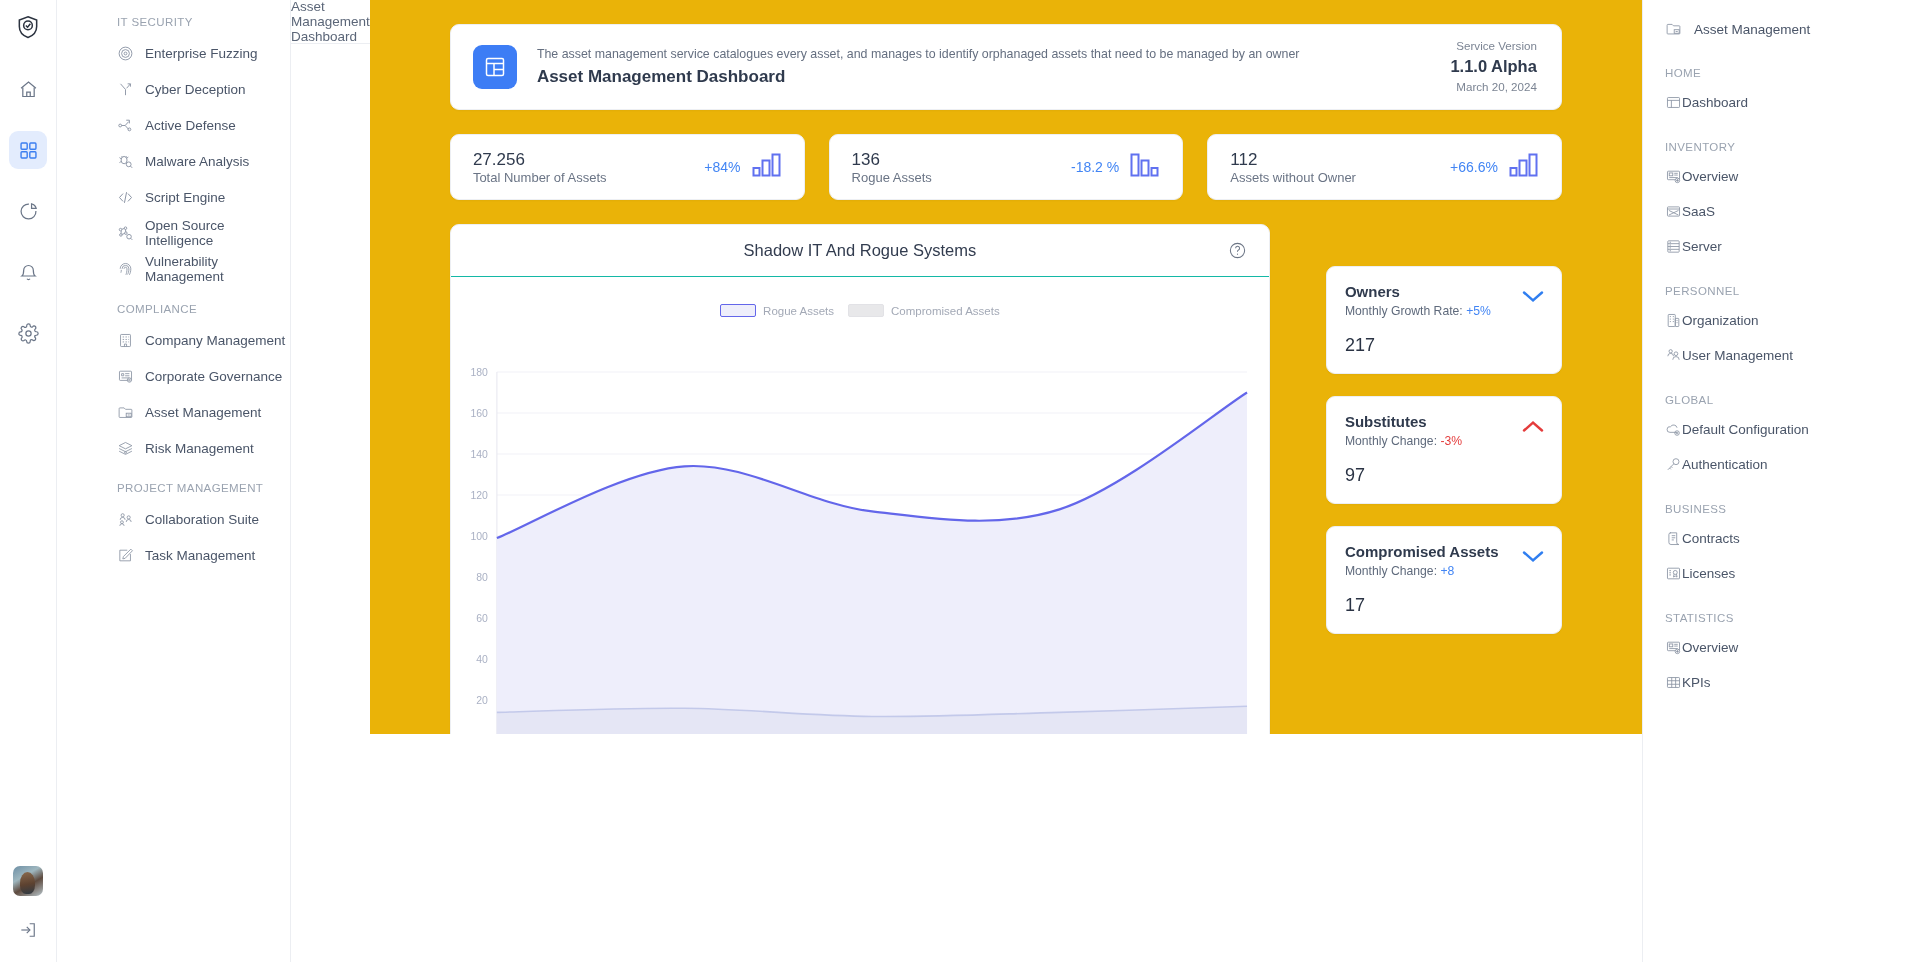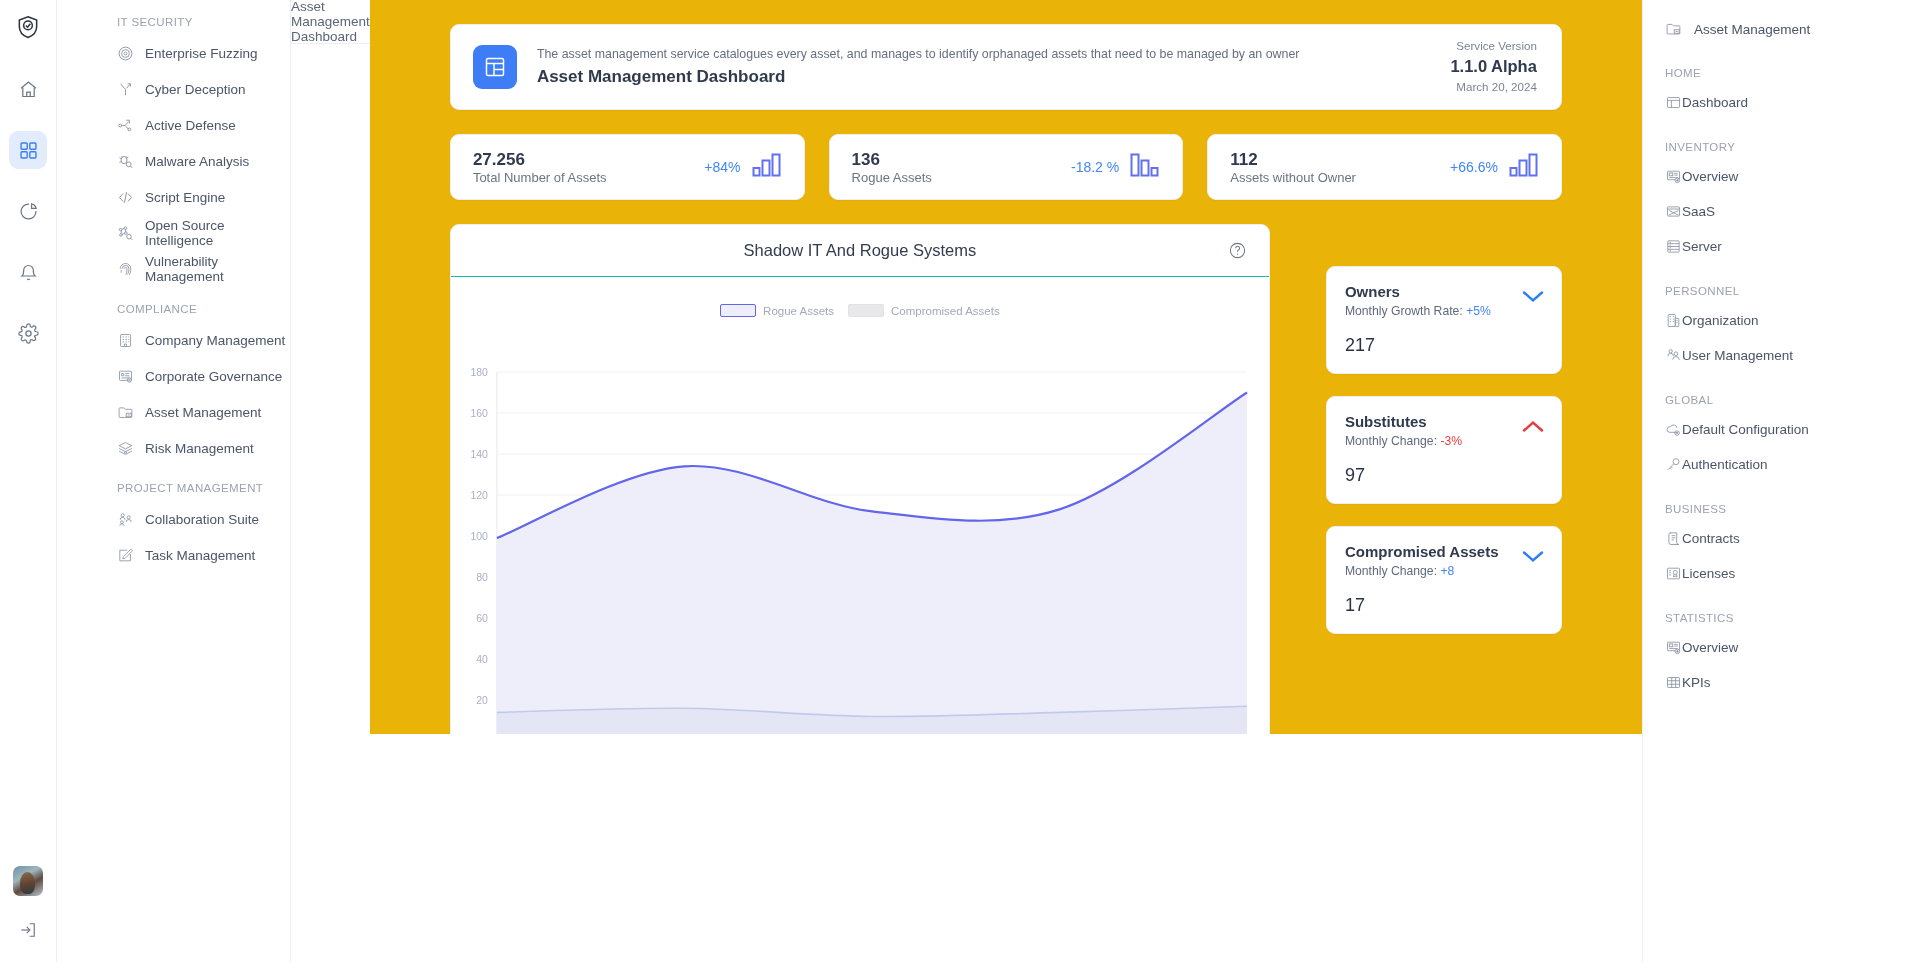--- a/index.html
+++ b/index.html
@@ -99,21 +99,21 @@
   .bv-date  { font-size: 11.6px; color: #7b8493; }
 
   
   .kpis { display: flex; gap: 24px; margin-top: 24px; }
   .kpi {
     flex: 1 1 0; background: #fff; border: 1px solid #edeff3; border-radius: 9px;
     box-shadow: 0 1px 2px rgba(25,35,60,.04);
     height: 66px; padding: 0 22px;
     display: flex; align-items: center; justify-content: space-between;
   }
-  .kpi-num { font-size: 17px; font-weight: 700; color: #2f3a4d; line-height: 1.25; }
+  .kpi-num { font-size: 17px; font-weight: 400; color: #2f3a4d; line-height: 1.25; }
   .kpi-label { font-size: 13px; color: #6a7485; }
   .kpi-right { display: flex; align-items: center; gap: 11px; }
   .kpi-delta { font-size: 14px; color: #4285f4; font-weight: 500; }
 
   
   .chart-row { display: flex; gap: 0; margin-top: 24px; align-items: flex-start; }
   .chart-card {
     width: 820px; flex: 0 0 820px;
     background: #fff; border: 1px solid #edeff3; border-radius: 9px;
     box-shadow: 0 1px 2px rgba(25,35,60,.04);

